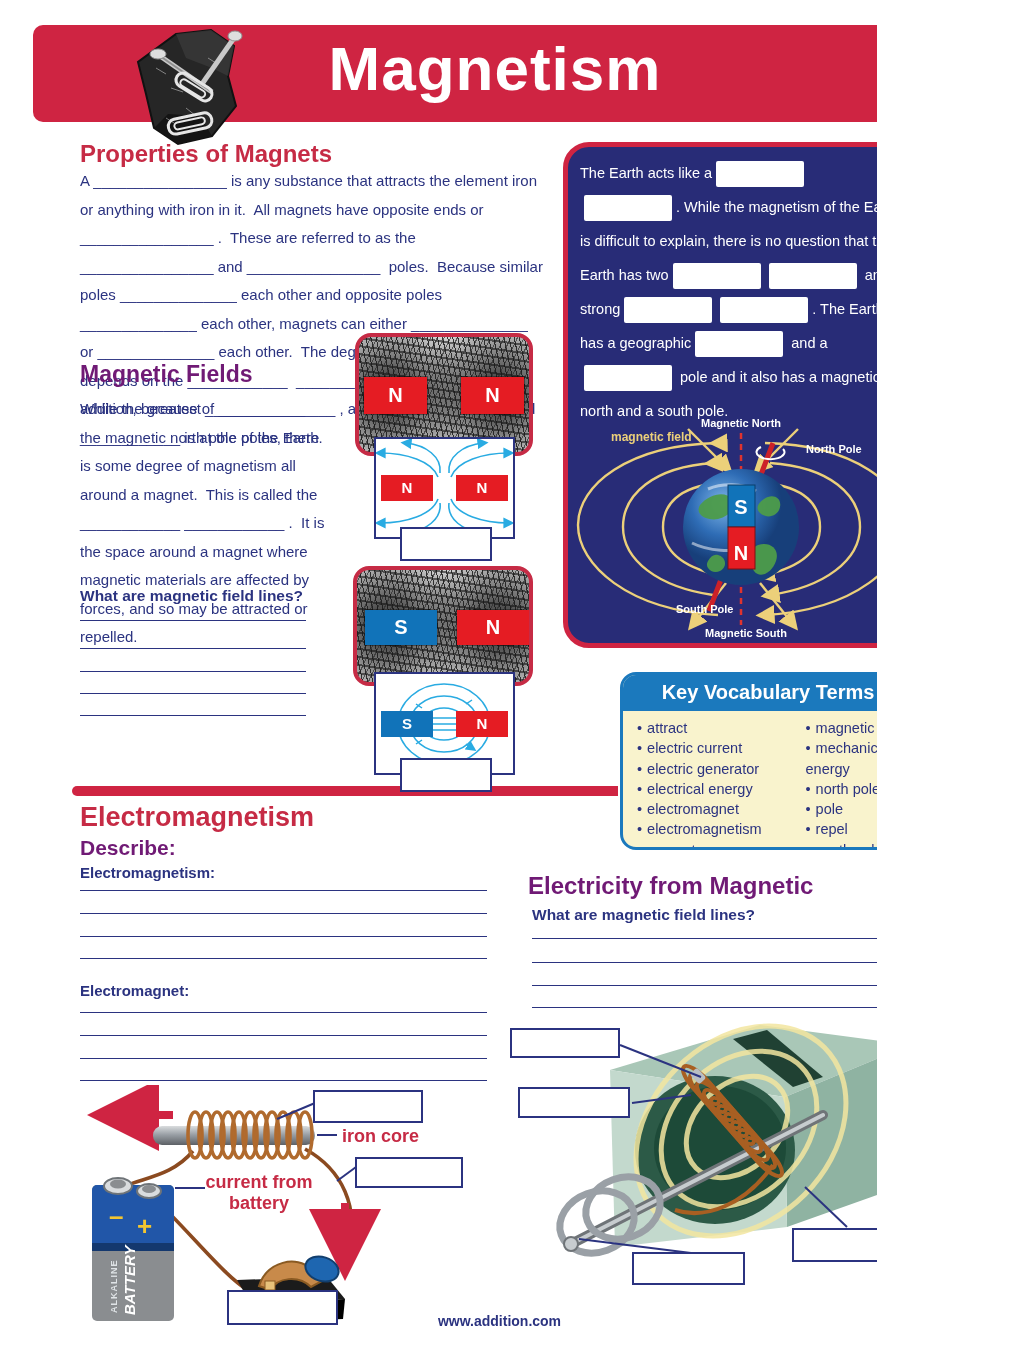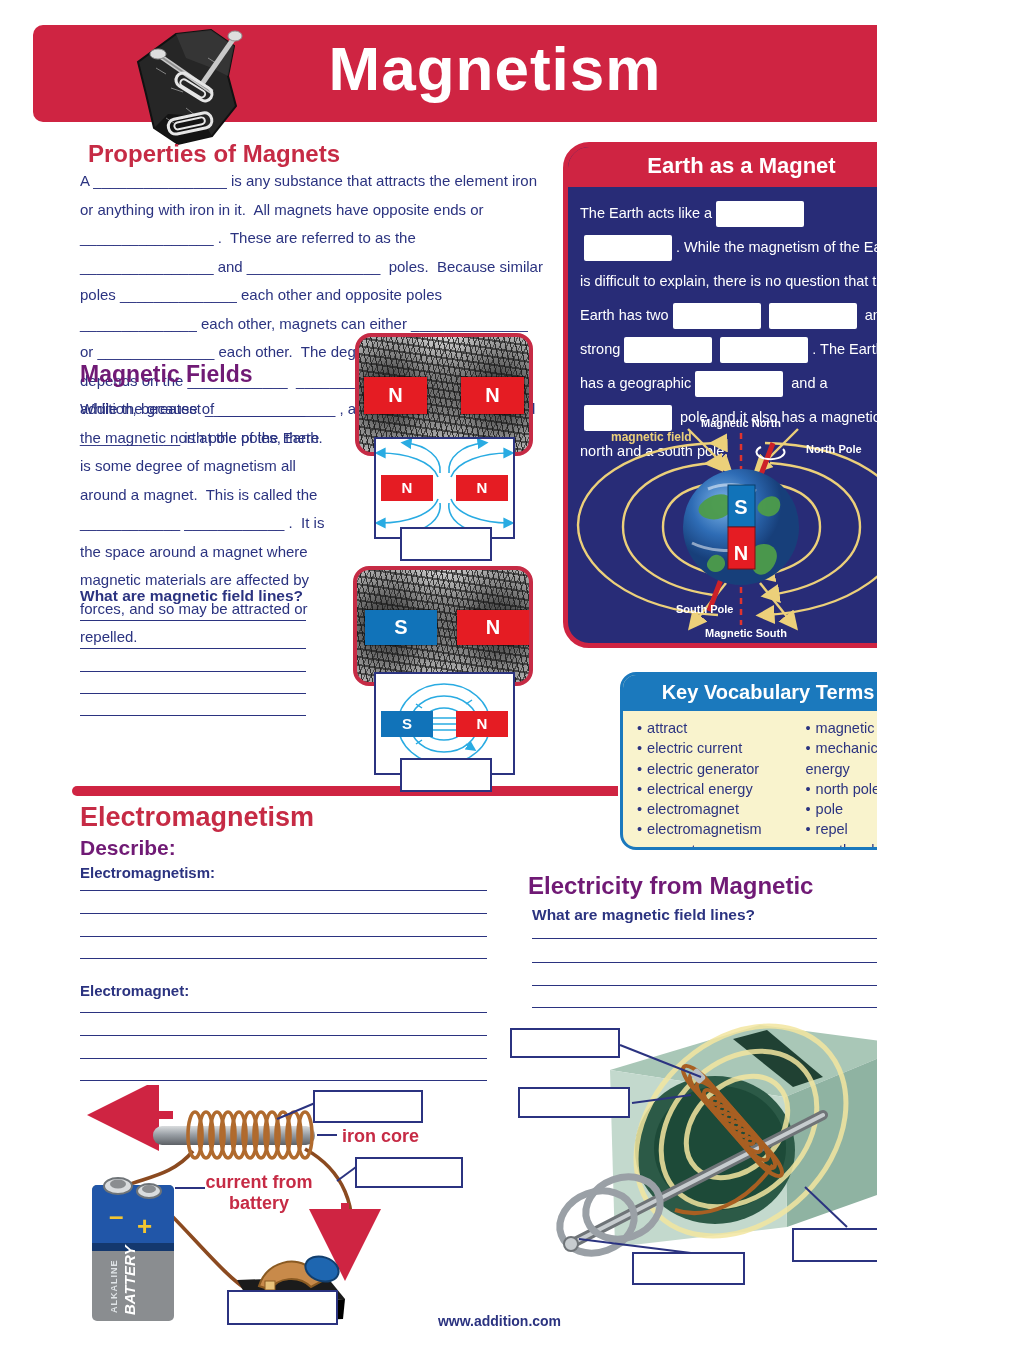--- a/index.html
+++ b/index.html
@@ -101,21 +101,21 @@
     </g>
 
     <g fill="none" stroke="#e6e6e6" stroke-width="3">
       <rect x="58" y="52" width="40" height="14" rx="7" transform="rotate(32 78 59)"></rect>
       <rect x="63" y="57" width="28" height="7" rx="3.5" transform="rotate(32 77 60)" stroke-width="2"></rect>
       <rect x="52" y="88" width="44" height="15" rx="7" transform="rotate(-12 74 95)"></rect>
       <rect x="58" y="92" width="31" height="7" rx="3.5" transform="rotate(-12 73 95)" stroke-width="2"></rect>
     </g>
   </svg>
 
-  <div class="h-red" style="left:80px; top:140px; font-size:24px;margin-left:8px;">Properties of Magnets</div>
+  <div class="h-red" style="left:80px; top:140px; font-size:24px;">Properties of Magnets</div>
   <div class="para" style="left:80px; top:167px; width:463px;">A ________________ is any substance that attracts the element iron or anything with iron in it.  All magnets have opposite ends or ________________ .  These are referred to as the ________________ and ________________  poles.  Because similar poles ______________ each other and opposite poles ______________ each other, magnets can either ______________ or ______________ each other.  The degree to which they do this depends on the ____________  ____________ of the magnet.  In addition, because of ______________ , all magnets will point toward the magnetic north pole of the Earth.</div>
 
   <div class="h-blue" style="left:80px; top:361px; font-size:23px;">Magnetic Fields</div>
   <div class="para" style="left:80px; top:395px; width:254px;">While the greatest ____________ ____________ is at the poles, there is some degree of magnetism all around a magnet.  This is called the ____________ ____________ .  It is the space around a magnet where magnetic materials are affected by forces, and so may be attracted or repelled.</div>
   <div class="q" style="left:80px; top:587px;">What are magnetic field lines?</div>
 
   <div class="wline" style="left:80px; top:620px; width:226px;"></div>
   <div class="wline" style="left:80px; top:648px; width:226px;"></div>
   <div class="wline" style="left:80px; top:671px; width:226px;"></div>
   <div class="wline" style="left:80px; top:693px; width:226px;"></div>
@@ -182,21 +182,20 @@
       </g>
       <rect x="5" y="37" width="52" height="26" fill="#1173b9"></rect>
       <rect x="80" y="37" width="52" height="26" fill="#e51c23"></rect>
       <text x="31" y="55" text-anchor="middle" fill="#fff" font-size="15" font-weight="bold">S</text>
       <text x="106" y="55" text-anchor="middle" fill="#fff" font-size="15" font-weight="bold">N</text>
     </svg>
   </div>
   <div class="abox" style="left:400px; top:758px; width:92px; height:34px;"></div>
 
   <div class="earth-panel">
-    <div class="earth-header">Earth as a Magnet</div>
     <div class="earth-text">
       <span>The Earth acts like a</span><span class="ebox"></span><span class="ebox"></span><span>. While the magnetism of the Earth is difficult to explain, there is no question that the Earth has two</span><span class="ebox"></span><span class="ebox"></span> <span>and a strong</span><span class="ebox"></span><span class="ebox"></span><span>. The Earth has a geographic</span><span class="ebox"></span> <span>and a</span><span class="ebox"></span> <span>pole and it also has a magnetic north and a south pole.</span>
     </div>
 
     <svg class="earth-svg" width="347" height="228" viewBox="0 0 347 228">
       <defs>
         <marker id="ya" markerWidth="8" markerHeight="8" refX="4" refY="4" orient="auto">
           <path d="M0,0 L8,4 L0,8 Z" fill="#ecd07a"></path>
         </marker>
         <radialGradient id="globe" cx="35%" cy="30%">

